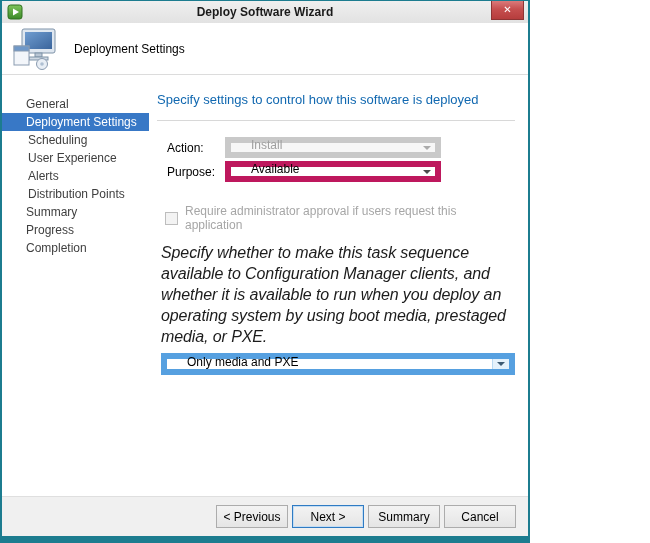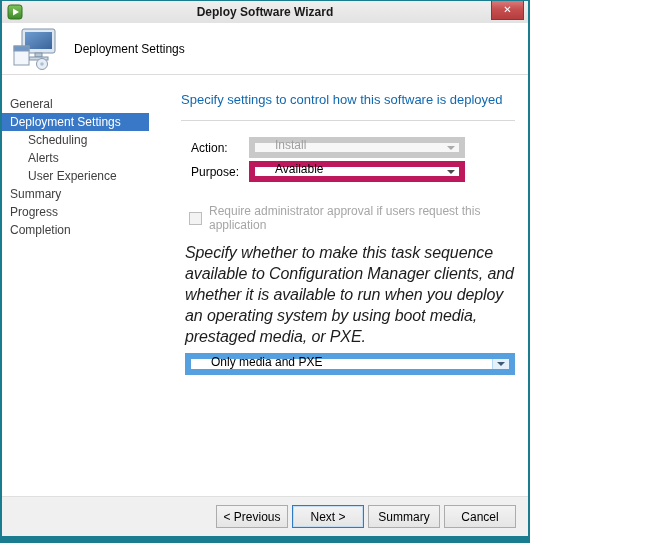--- a/index.html
+++ b/index.html
@@ -45,27 +45,27 @@
     background:#fff; border-bottom:1px solid #dcdcdc;
     display:flex; align-items:center;
   }
   .banner-icon{ margin-left:10px; width:46px; height:42px; display:inline-flex; }
   .banner-title{ margin-left:16px; font-size:12px; color:#000; }
 
   
   .bodyarea{ flex:1; display:flex; background:#fff; overflow:hidden; }
   .sidebar{ flex:0 0 147px; padding-top:20px; }
   .nav-item{
-    height:18px; line-height:18px; padding-left:8px;
+    height:18px; line-height:18px; padding-left:24px;
     color:#3f3f3f; white-space:nowrap; cursor:default; font-size:12px;
   }
   .nav-item.lvl1{ padding-left:26px; }
   .nav-item.selected{ background:#3878c6; color:#fff; }
 
-  .content{ flex:1; padding:0 13px 0 8px;margin-left:24px; }
+  .content{ flex:1; padding:0 13px 0 8px; }
   .heading{ margin-top:17px; color:#1168b0; font-size:13px; }
   .rule{ border-top:1px solid #d8d8d8; margin-top:13px; height:0; }
 
   .form{ margin-left:4px; margin-top:16px; }
   .row{ display:flex; align-items:center; margin-bottom:3px; margin-left:6px; }
   .form-label{ width:58px; flex:0 0 58px; color:#000; }
 
   .combo{
     position:relative; width:216px; height:21px;
     border:6px solid #be185d; background:#fff;
@@ -157,22 +157,23 @@
     </span>
     <span class="banner-title">Deployment Settings</span>
   </div>
 
   <div class="bodyarea">
 
     <div class="sidebar">
       <div class="nav-item lvl0">General</div>
       <div class="nav-item lvl0 selected">Deployment Settings</div>
       <div class="nav-item lvl1">Scheduling</div>
+      <div class="nav-item lvl1">User Experience</div>
       <div class="nav-item lvl1">Alerts</div>
-      <div class="nav-item lvl1">User Experience</div>
+      <div class="nav-item lvl1">Distribution Points</div>
       <div class="nav-item lvl0">Summary</div>
       <div class="nav-item lvl0">Progress</div>
       <div class="nav-item lvl0">Completion</div>
     </div>
 
     <div class="content">
       <div class="heading">Specify settings to control how this software is deployed</div>
       <div class="rule"></div>
 
       <div class="form">

